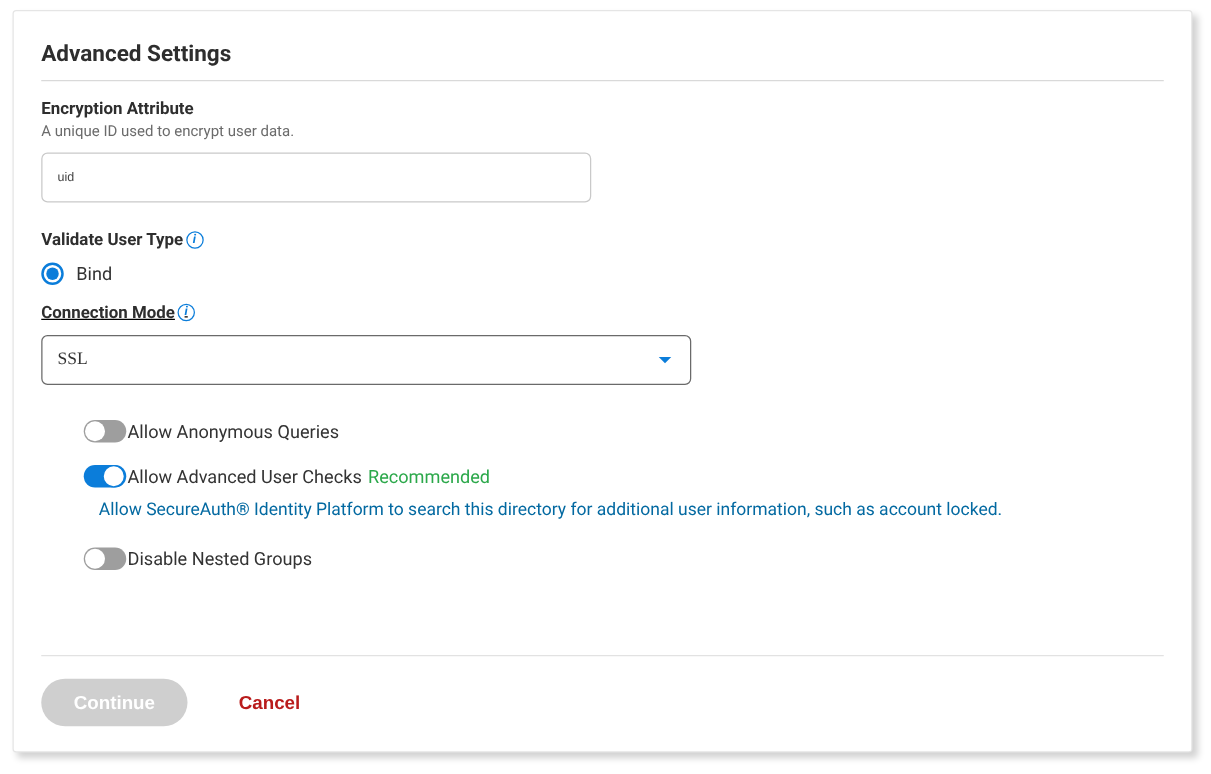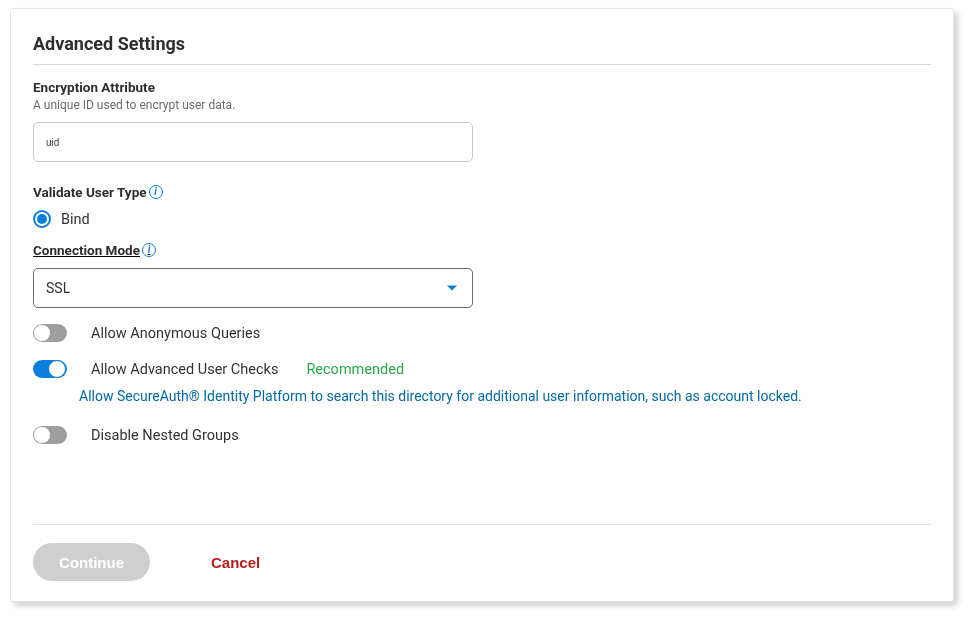--- a/index.html
+++ b/index.html
@@ -96,22 +96,23 @@
     height: 10px;
     background: #0b7dda;
     border-radius: 50%;
   }
   .radio-label {
     font-size: 14.5px;
     color: #333;
   }
   .select-wrap {
     position: relative;
-    width: 440px;
-    margin-bottom: 16px;
+    width: 520px;
+    margin-bottom: 28px;
+    font-family: Liberation Serif, serif;
   }
   .select {
     width: 100%;
     height: 40px;
     border: 1.5px solid #6a6a6a;
     border-radius: 5px;
     padding: 0 12px;
     font-size: 14px;
     color: #333;
     background: #fff;
@@ -125,22 +126,23 @@
     top: 50%;
     transform: translateY(-50%);
     width: 0; height: 0;
     border-left: 5px solid transparent;
     border-right: 5px solid transparent;
     border-top: 5px solid #0b7dda;
   }
   .toggle-row {
     display: flex;
     align-items: center;
-    gap: 24px;
+    gap: 1px;
     margin-bottom: 18px;
+    margin-left: 34px;
   }
   .toggle {
     width: 34px;
     height: 18px;
     border-radius: 10px;
     position: relative;
     cursor: pointer;
     flex-shrink: 0;
   }
   .toggle.off {
@@ -178,21 +180,21 @@
   }
   .footer {
     position: absolute;
     left: 22px;
     right: 22px;
     bottom: 20px;
     border-top: 1px solid #e2e2e2;
     padding-top: 18px;
     display: flex;
     align-items: center;
-    gap: 36px;
+    gap: 16px;
   }
   .btn-continue {
     background: #cfcfcf;
     color: #fff;
     border: none;
     border-radius: 20px;
     height: 38px;
     padding: 0 26px;
     font-size: 15px;
     font-weight: 600;

